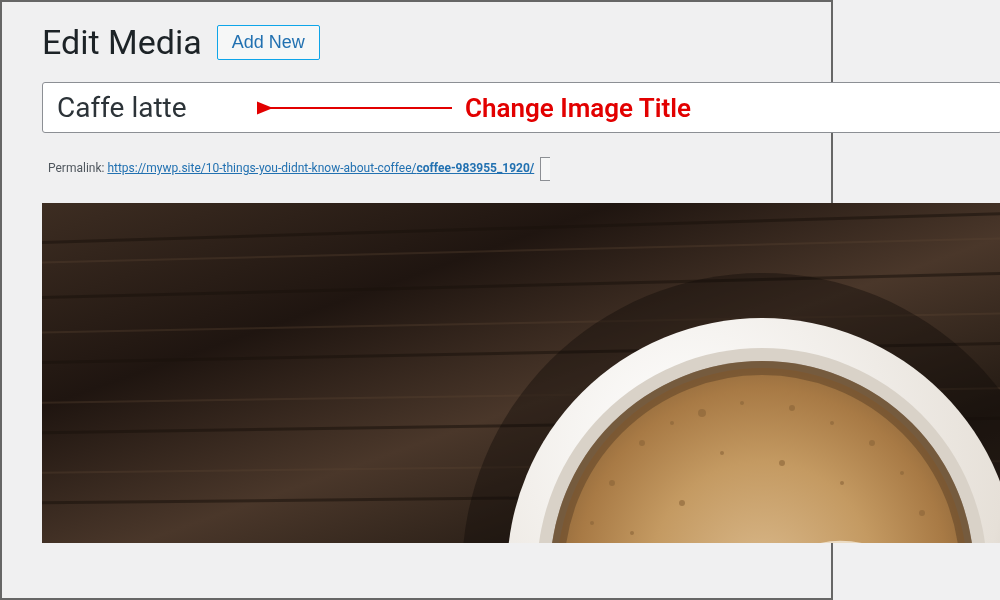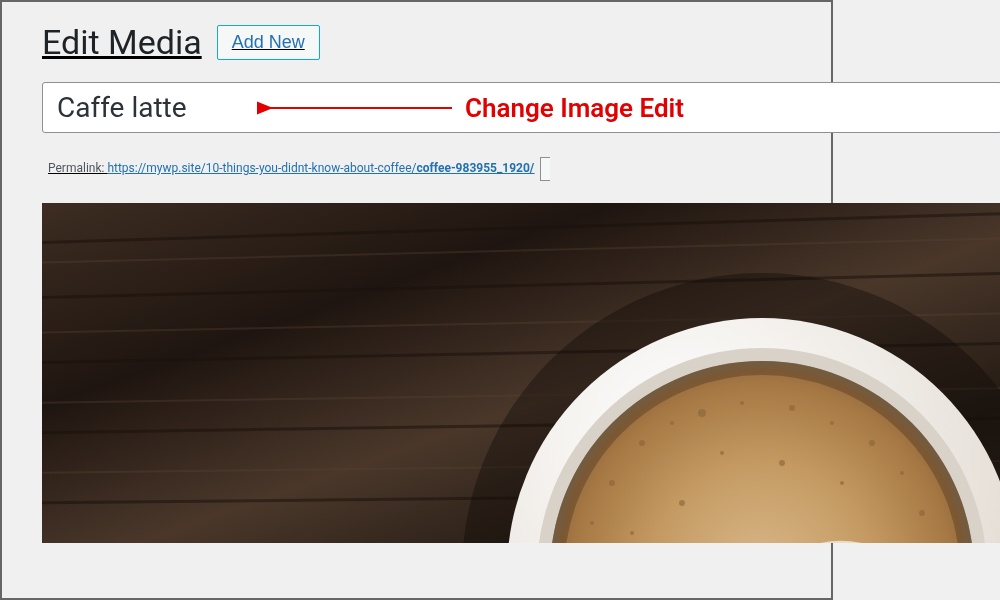--- a/index.html
+++ b/index.html
@@ -10,21 +10,20 @@
       height: 600px;
       overflow: hidden;
       position: relative;
     }
     .outer-border {
       border: 2px solid #666;
       width: 833px;
       height: 600px;
       position: relative;
       background: #f0f0f1;
-      text-decoration: underline;
     }
     .content {
       padding: 20px 0 0 40px;
     }
     .header-row {
       display: flex;
       align-items: center;
       gap: 15px;
       margin-bottom: 20px;
     }
@@ -125,21 +124,21 @@
       <input type="text" class="title-input" value="Caffe latte" style="">
       <div class="annotation">
         <svg width="200" height="24">
           <defs>
             <marker id="arrowhead" markerWidth="10" markerHeight="8" refX="2" refY="4" orient="auto">
               <polygon points="10 0, 0 4, 10 8" fill="#e20000"></polygon>
             </marker>
           </defs>
           <line x1="195" y1="12" x2="12" y2="12" stroke="#e20000" stroke-width="2" marker-end="url(#arrowhead)"></line>
         </svg>
-        <span class="annotation-text">Change Image Edit</span>
+        <span class="annotation-text">Change Image Title</span>
       </div>
     </div>
 
     <div class="permalink-row">
       <span class="permalink-label">Permalink: </span><a href="#" class="permalink-link"><span>https://mywp.site/10-things-you-didnt-know-about-coffee/</span><span class="permalink-slug">coffee-983955_1920/</span></a><span class="edit-permalink-btn"></span>
     </div>
 
     <div class="image-preview">
       <svg viewBox="0 0 960 340" preserveAspectRatio="xMidYMid slice">
 

